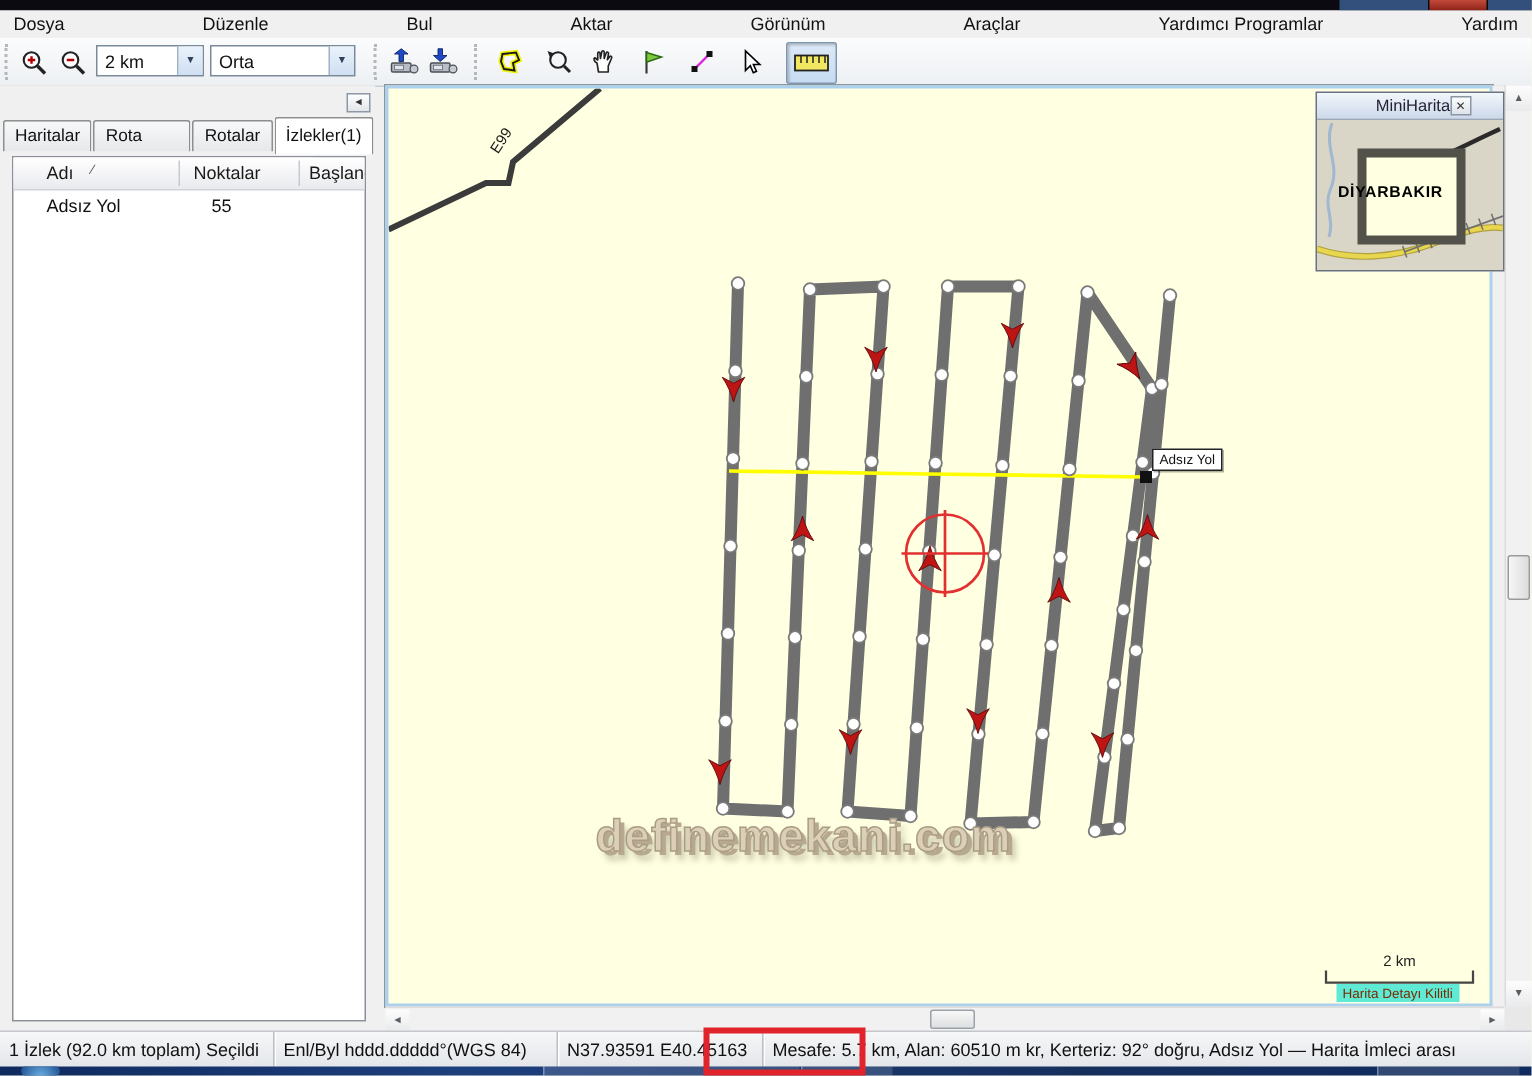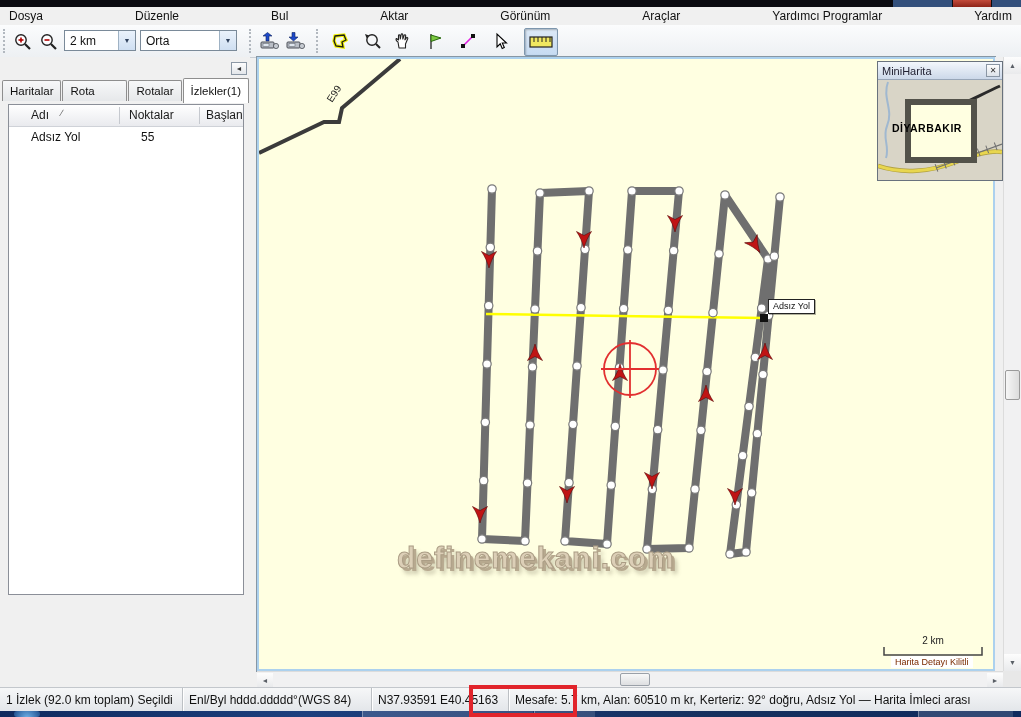--- a/index.html
+++ b/index.html
@@ -28,42 +28,42 @@
     display:flex;align-items:center;justify-content:center;font-size:7px;color:#30425e;}
   .tool-pressed{border:1px solid #7d96ad;background:linear-gradient(#dce9f7,#c6dbf2);box-shadow:inset 1px 1px 2px rgba(0,0,0,.25);}
   
   #left-panel{left:0;top:57px;width:250px;height:630px;background:#f0f0f0;}
   #collapse-btn{left:231px;top:5px;width:16px;height:13px;background:linear-gradient(#fdfdfd,#e3e6ea);
     border:1px solid #8c98a5;font-size:7px;color:#333;display:flex;align-items:center;justify-content:center;box-sizing:border-box;}
   #tab-row{left:2px;top:21px;height:24px;display:flex;align-items:center;}
   .tab{height:20px;line-height:20px;padding:0 7px;font-size:11.5px;color:#111;background:linear-gradient(#f7f8f9,#e6e8ea);
     border:1px solid #8e8e8e;border-bottom:none;border-radius:2px 2px 0 0;margin-right:1px;}
   .tab.active{height:24px;line-height:24px;background:#fff;position:relative;z-index:2;}
-  #listbox{left:8px;top:47px;width:236px;height:491px;background:#fff;border:1px solid #8b8f98;box-sizing:border-box;}
+  #listbox{left:8px;top:47px;width:236px;height:577px;background:#fff;border:1px solid #8b8f98;box-sizing:border-box;}
   #list-header{left:0;top:0;width:234px;height:21px;background:linear-gradient(#ffffff,#e9eaee);border-bottom:1px solid #cfd2d8;font-size:12px;color:#1a1a1a;}
   .hdr-sep{top:2px;width:1px;height:17px;background:#c6c9cf;}
   #list-row{left:0;top:21px;width:234px;height:20px;font-size:12px;color:#111;}
   #lp-hscroll{left:30px;top:554px;width:200px;height:16px;background:#f1f2f3;border:1px solid #d9dadc;box-sizing:border-box;display:flex;align-items:center;}
   .scroll-arrow{width:16px;height:14px;display:flex;align-items:center;justify-content:center;font-size:7px;color:#5a5f66;background:linear-gradient(#fdfdfd,#e9eaec);}
   .scroll-thumb{height:13px;background:linear-gradient(#f8f8f8,#dedfe1);border:1px solid #9aa0a8;border-radius:2px;
     display:flex;align-items:center;justify-content:center;gap:2px;box-sizing:border-box;}
   .grip-line{width:1px;height:7px;background:#8f959d;}
   
   #map-wrap{left:257px;top:57px;width:738px;height:614px;border:2px solid #acd1ee;box-shadow:0 0 0 1px #8797a4;
     box-sizing:border-box;background:#ffffe1;overflow:hidden;}
   #map-svg{position:absolute;left:0;top:0;}
   #watermark{left:138px;top:482px;font-size:30px;font-weight:bold;letter-spacing:1px;color:#dccfb7;
     -webkit-text-stroke:1px #ab9d85;text-shadow:3px 3px 0 #b7a98f,5px 6px 4px rgba(90,80,60,.35);z-index:3;}
   #track-tooltip{left:509px;top:240px;background:#fff;border:1px solid #222;font-size:9px;color:#111;
     padding:1px 4px 2px 4px;z-index:4;box-shadow:1px 1px 0 rgba(0,0,0,.3);}
-  #lock-label{left:632px;top:597px;background:#ffffff;color:#7a2a00;font-size:9px;padding:1px 4px;z-index:3;}
+  #lock-label{left:632px;top:597px;background:#5eead4;color:#7a2a00;font-size:9px;padding:1px 4px;z-index:3;}
   
   #minimap{left:877px;top:61px;width:126px;height:120px;border:1px solid #69727d;background:#fff;z-index:6;box-sizing:border-box;}
   #minimap-title{height:18px;background:linear-gradient(#f3f7fc,#ccd8e9);border-bottom:1px solid #98a6b8;
-    display:flex;align-items:center;justify-content:space-between;font-size:11px;color:#223;padding:0 2px 0 4px;box-sizing:border-box;}
+    display:flex;align-items:center;justify-content:center;font-size:11px;color:#223;padding:0 2px 0 20px;box-sizing:border-box;}
   #minimap-close{width:14px;height:13px;border:1px solid #8a96a4;background:linear-gradient(#fdfdfd,#dde3ea);
     font-size:8px;line-height:11px;text-align:center;color:#333;box-sizing:border-box;}
   #minimap-map{position:relative;width:124px;height:100px;background:#d9d5c7;overflow:hidden;}
   #minimap-place{position:absolute;left:14px;top:42px;font-size:10.5px;font-weight:bold;color:#000;z-index:3;letter-spacing:.5px;}
   
   #vscroll{left:1003px;top:57px;width:18px;height:614px;background:#f1f1f2;border-left:1px solid #dcdcdc;box-sizing:border-box;}
   #vscroll .scroll-arrow{width:17px;height:17px;}
   #vscroll-thumb{left:1px;top:313px;width:15px;height:30px;position:absolute;background:linear-gradient(90deg,#f6f6f6,#dcdcdc);
     border:1px solid #9a9a9a;border-radius:2px;box-sizing:border-box;}
   #right-gap{left:995px;top:57px;width:8px;height:614px;background:#f0f0f0;}

